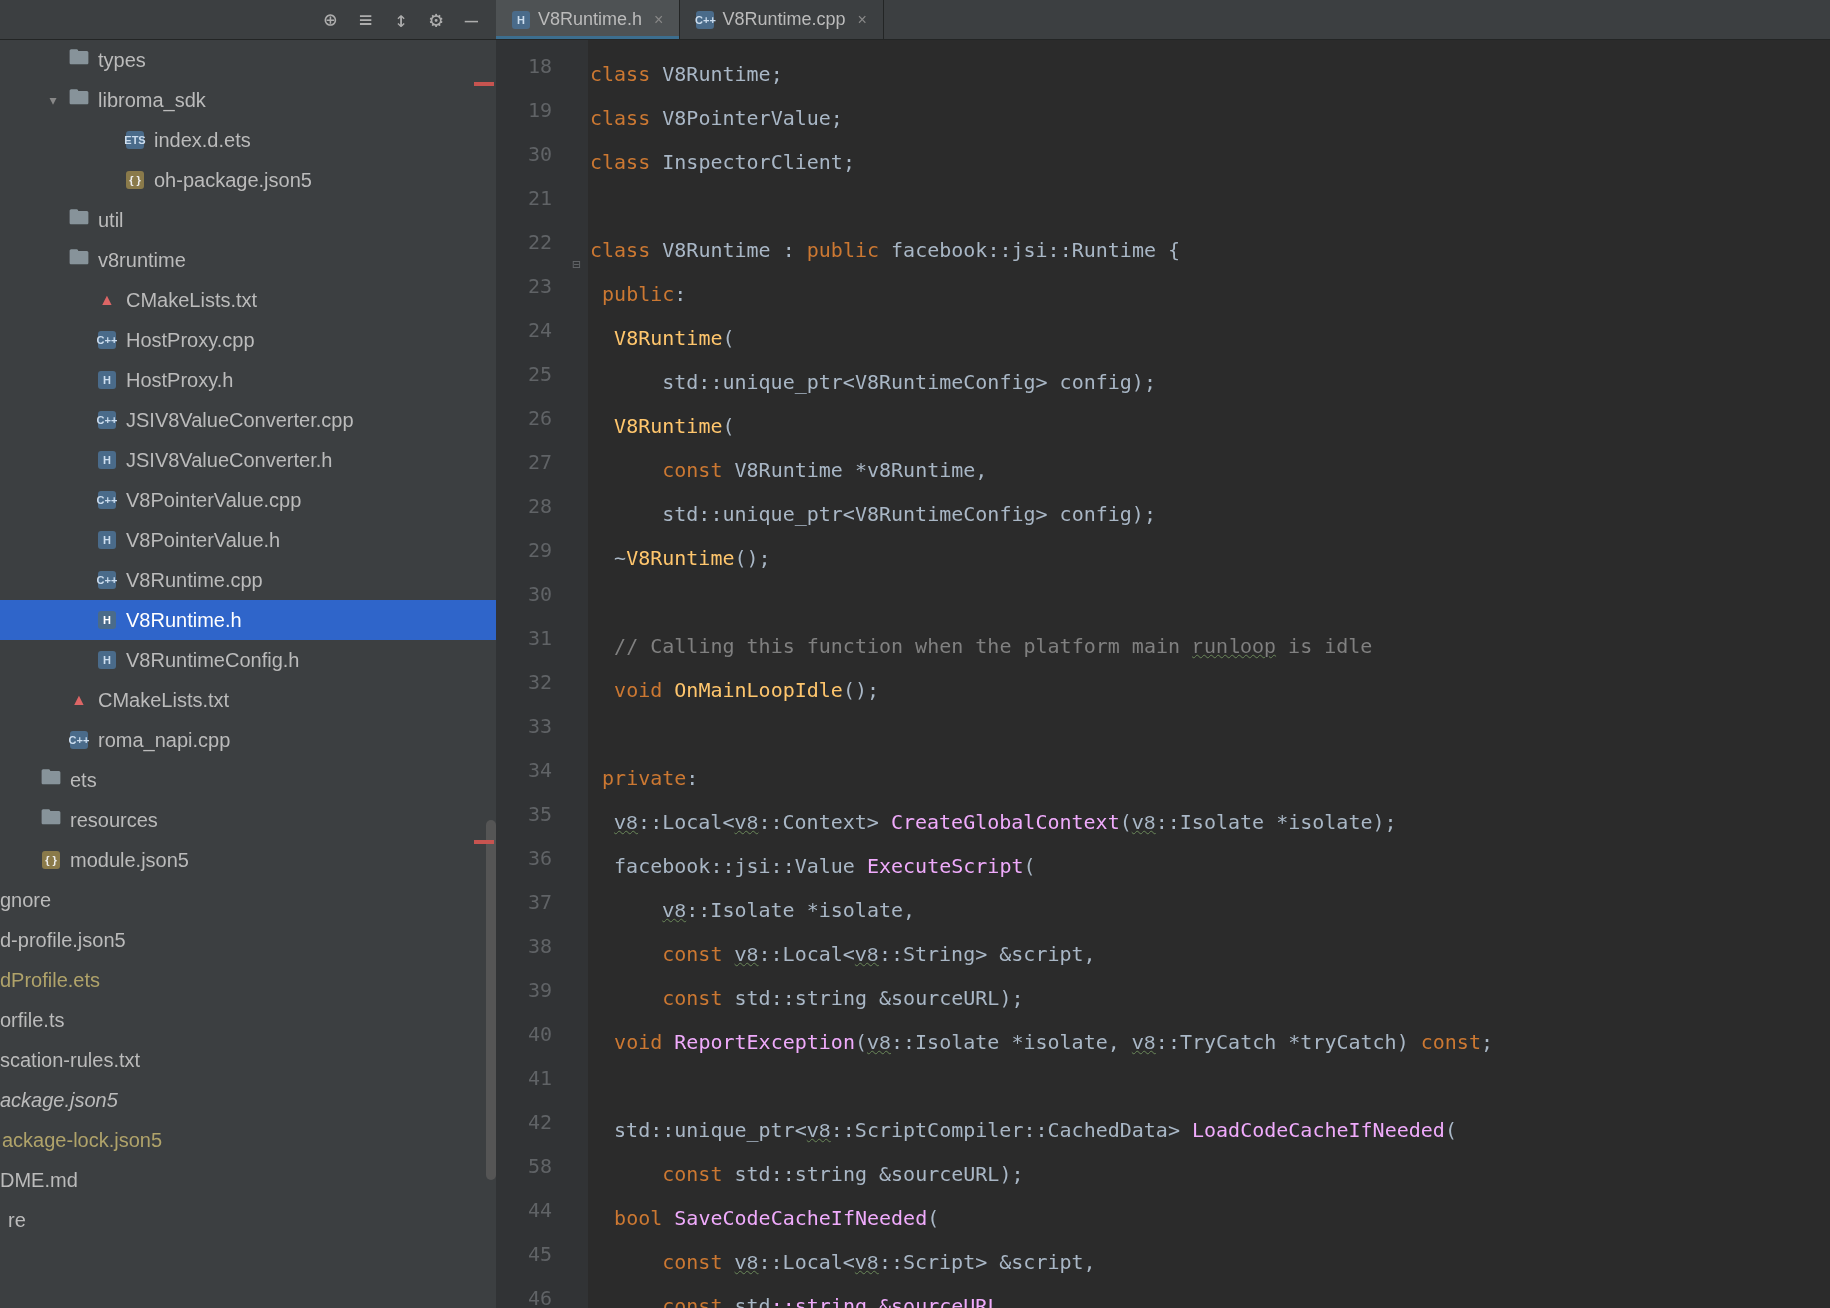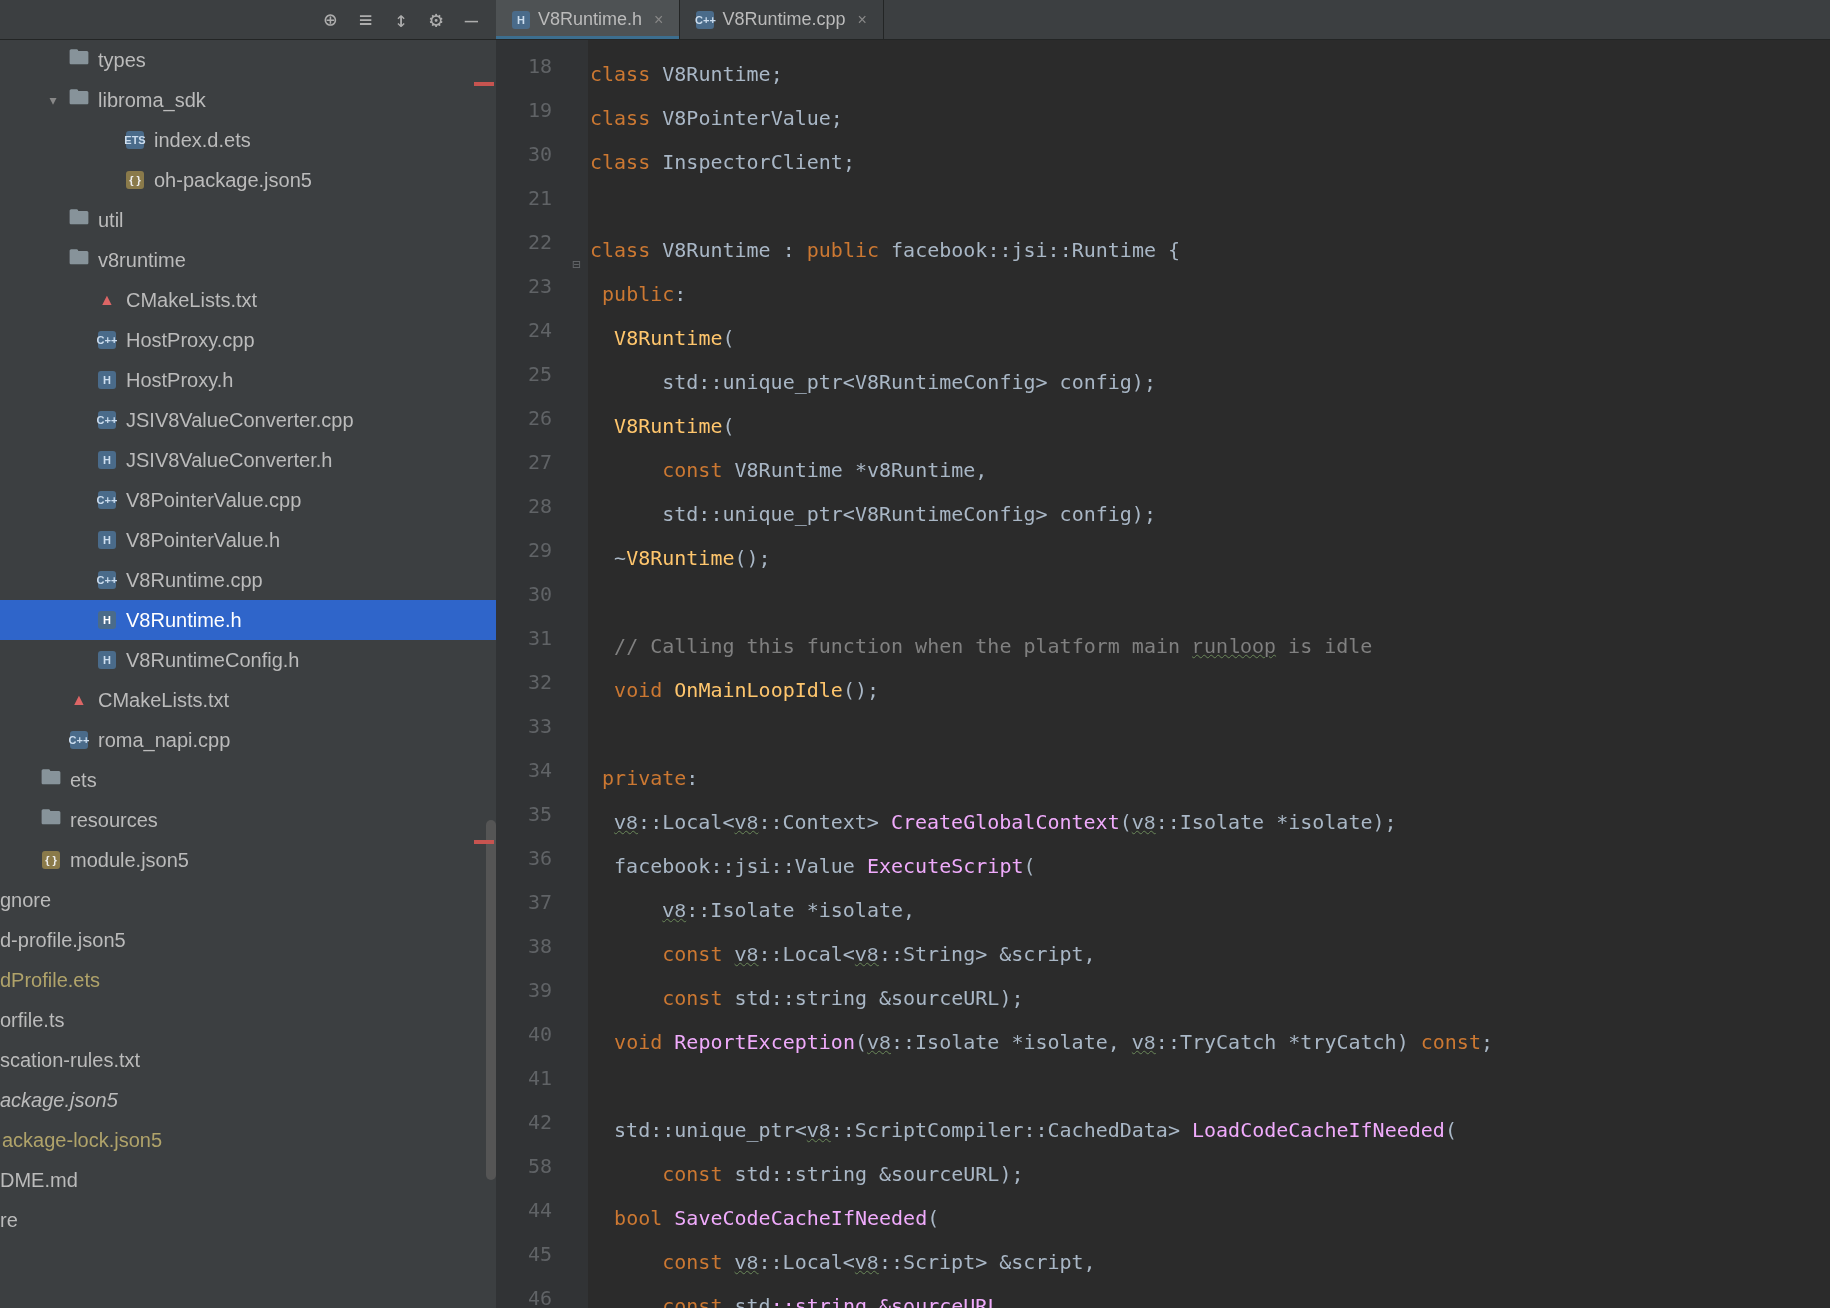--- a/index.html
+++ b/index.html
@@ -199,21 +199,21 @@
           </div>
           <div class="row" style="padding-left: 0px; font-style: italic;">
             <span>ackage.json5</span>
           </div>
           <div class="row yellowish" style="padding-left: 2px;">
             <span>ackage-lock.json5</span>
           </div>
           <div class="row" style="padding-left: 0px;">
             <span>DME.md</span>
           </div>
-          <div class="row" style="padding-left: 0px;">
+          <div class="row" style="padding-left: 8px;">
             <span>re</span>
           </div>
         </div>
     <div class="scrollbar"></div>
   <div class="mark" style="top: 42px;"></div>
         <div class="mark" style="top: 800px;"></div>
       </div>
   <div class="editor">
     <div class="gutter">
           <div class="gnum">18</div>

